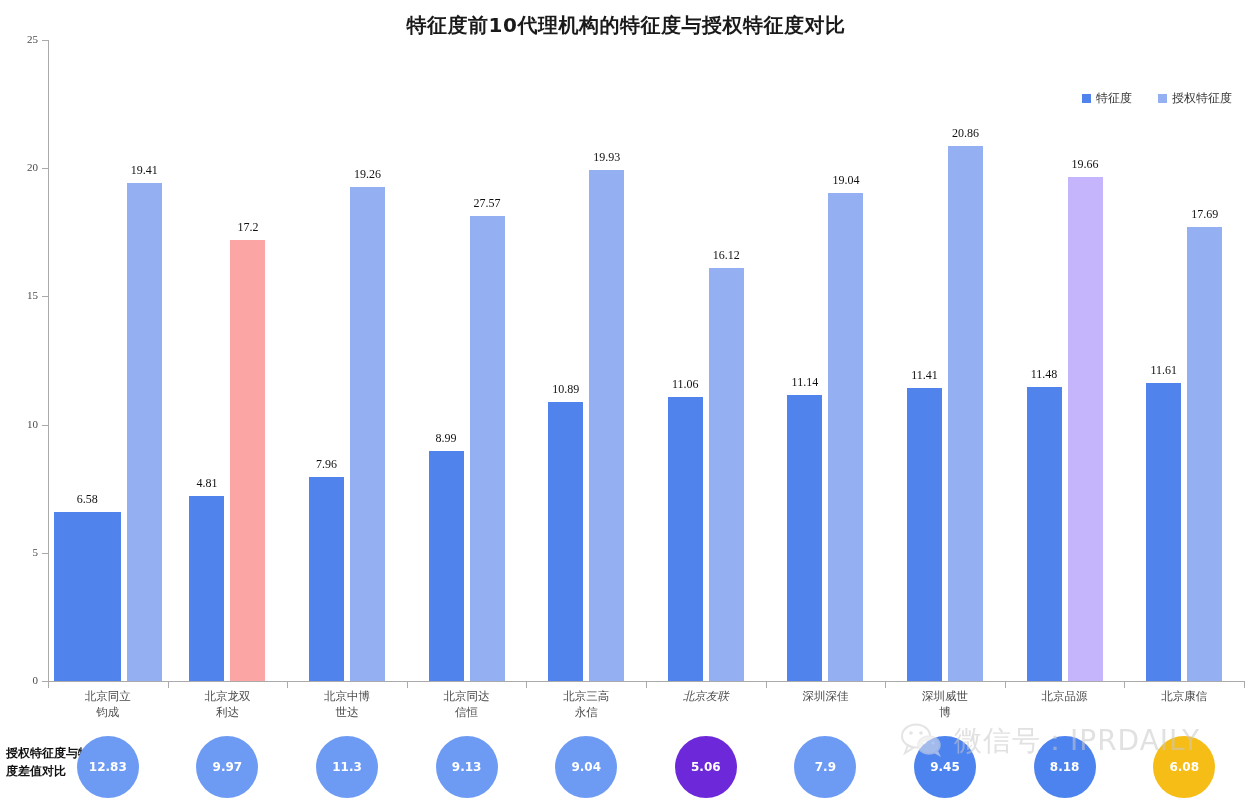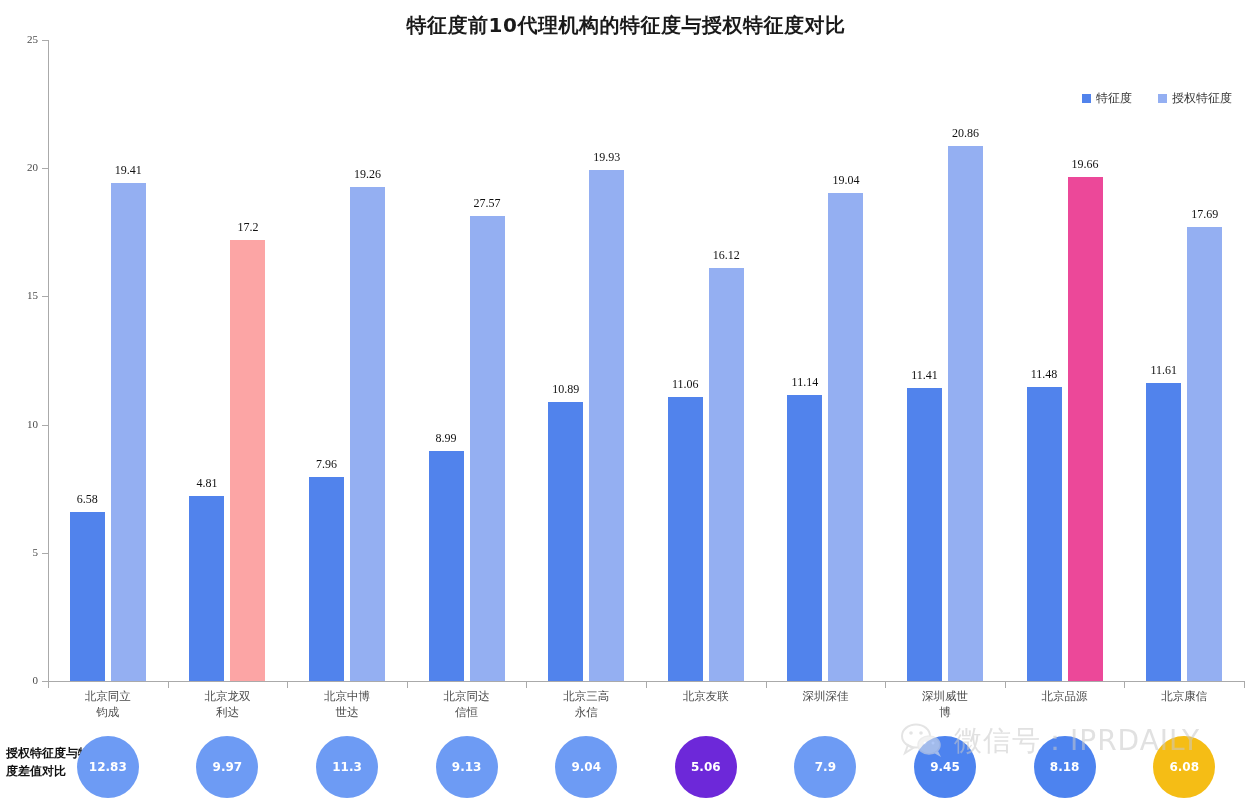--- a/index.html
+++ b/index.html
@@ -145,21 +145,21 @@
       <div class="xtick" style="left: 646px;"></div>
       <div class="xtick" style="left: 765.6px;"></div>
       <div class="xtick" style="left: 885.2px;"></div>
       <div class="xtick" style="left: 1004.8px;"></div>
       <div class="xtick" style="left: 1124.4px;"></div>
       <div class="xtick" style="left: 1244px;"></div>
     </div>
   <div id="plot-groups">
       <div class="group" style="left: 48px; top: 40px; width: 119.6px;">
         <div class="bars">
-          <div class="bar" style="height: 168.711px; background: rgb(81, 131, 236);">
+          <div class="bar" style="height: 168.711px; background: rgb(81, 131, 236); padding-left: 32px;">
             <span class="bar-label">6.58</span>
           </div>
           <div class="bar" style="height: 497.672px; background: rgb(148, 175, 242);">
             <span class="bar-label">19.41</span>
           </div>
         </div>
       </div>
       <div class="group" style="left: 167.6px; top: 40px; width: 119.6px;">
         <div class="bars">
           <div class="bar" style="height: 185.377px; background: rgb(81, 131, 236);">
@@ -228,21 +228,21 @@
           <div class="bar" style="height: 534.85px; background: rgb(148, 175, 242);">
             <span class="bar-label">20.86</span>
           </div>
         </div>
       </div>
       <div class="group" style="left: 1004.8px; top: 40px; width: 119.6px;">
         <div class="bars">
           <div class="bar" style="height: 294.347px; background: rgb(81, 131, 236); margin-top: 23px;">
             <span class="bar-label">11.48</span>
           </div>
-          <div class="bar" style="height: 504.082px; background: #ec4899;">
+          <div class="bar" style="height: 504.082px; background: #c4b5fd;">
             <span class="bar-label">19.66</span>
           </div>
         </div>
       </div>
       <div class="group" style="left: 1124.4px; top: 40px; width: 119.6px;">
         <div class="bars">
           <div class="bar" style="height: 297.68px; background: rgb(81, 131, 236);">
             <span class="bar-label">11.61</span>
           </div>
           <div class="bar" style="height: 453.572px; background: rgb(148, 175, 242);">
@@ -265,21 +265,21 @@
         <div>世达</div>
       </div>
       <div class="xlabel" style="left: 406.8px; width: 119.6px;">
         <div>北京同达</div>
         <div>信恒</div>
       </div>
       <div class="xlabel" style="left: 526.4px; width: 119.6px; text-align: center;">
         <div>北京三高</div>
         <div>永信</div>
       </div>
-      <div class="xlabel" style="left: 646px; width: 119.6px;">
+      <div class="xlabel" style="left: 646px; width: 119.6px; font-style: italic;">
         <div>北京友联</div>
       </div>
       <div class="xlabel" style="left: 765.6px; width: 119.6px;">
         <div>深圳深佳</div>
       </div>
       <div class="xlabel" style="left: 885.2px; width: 119.6px;">
         <div>深圳威世</div>
         <div>博</div>
       </div>
       <div class="xlabel" style="left: 1004.8px; width: 119.6px;">

